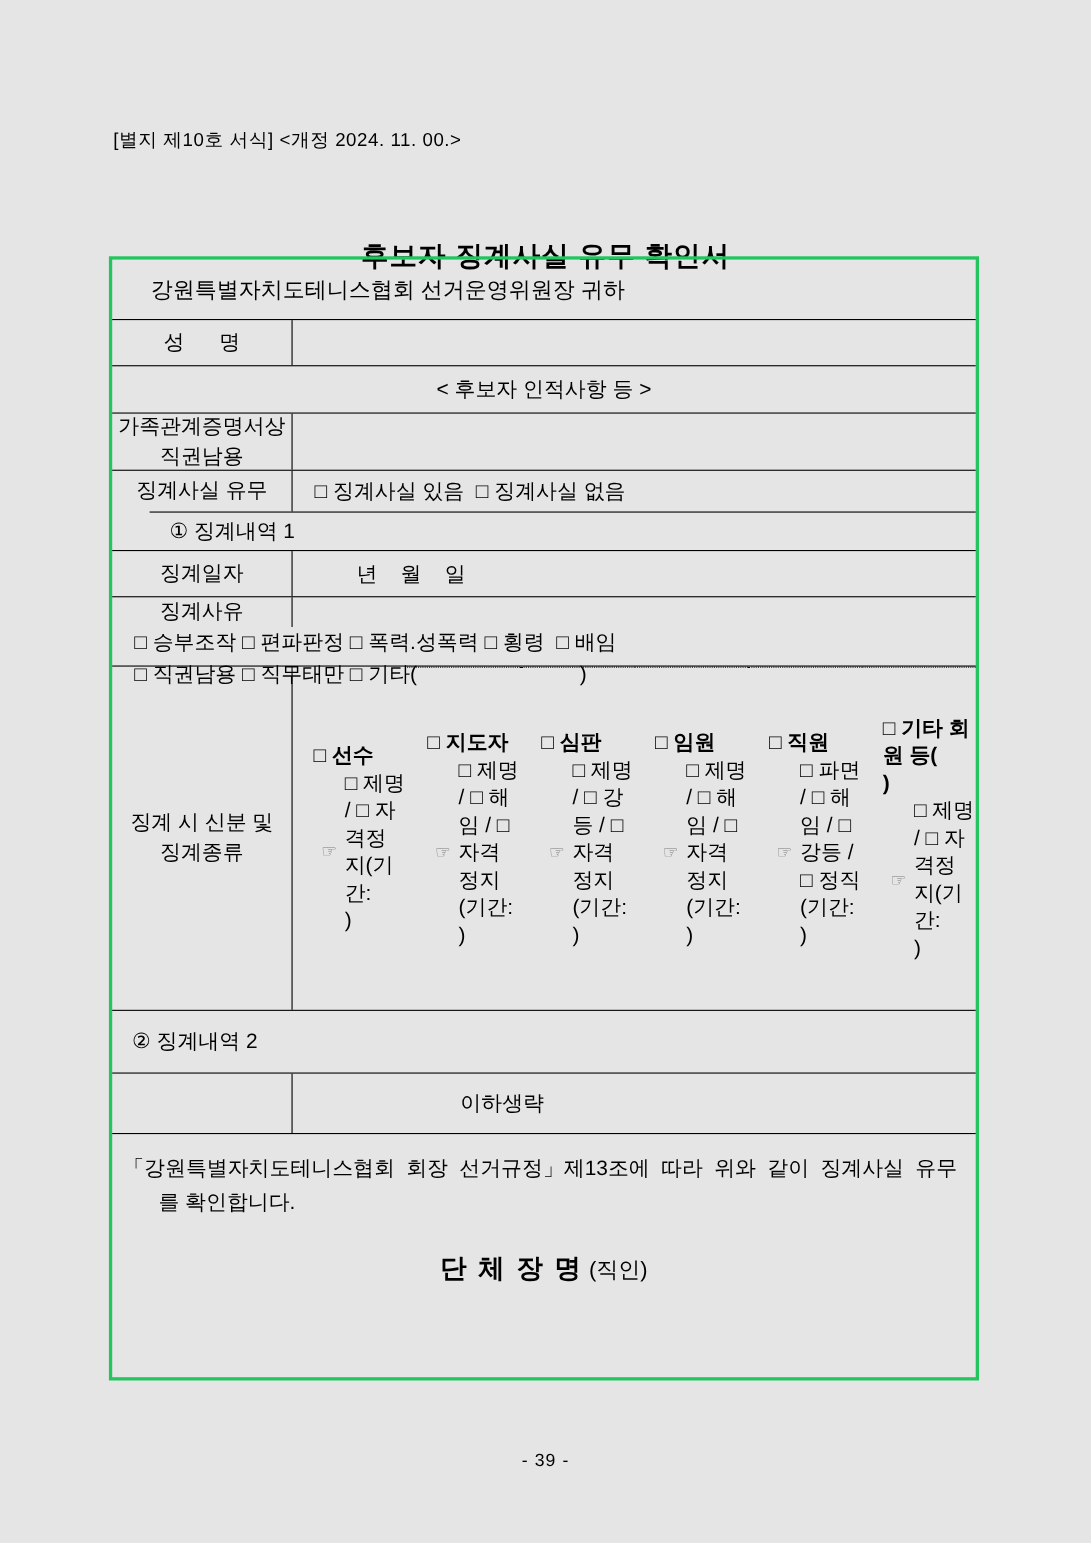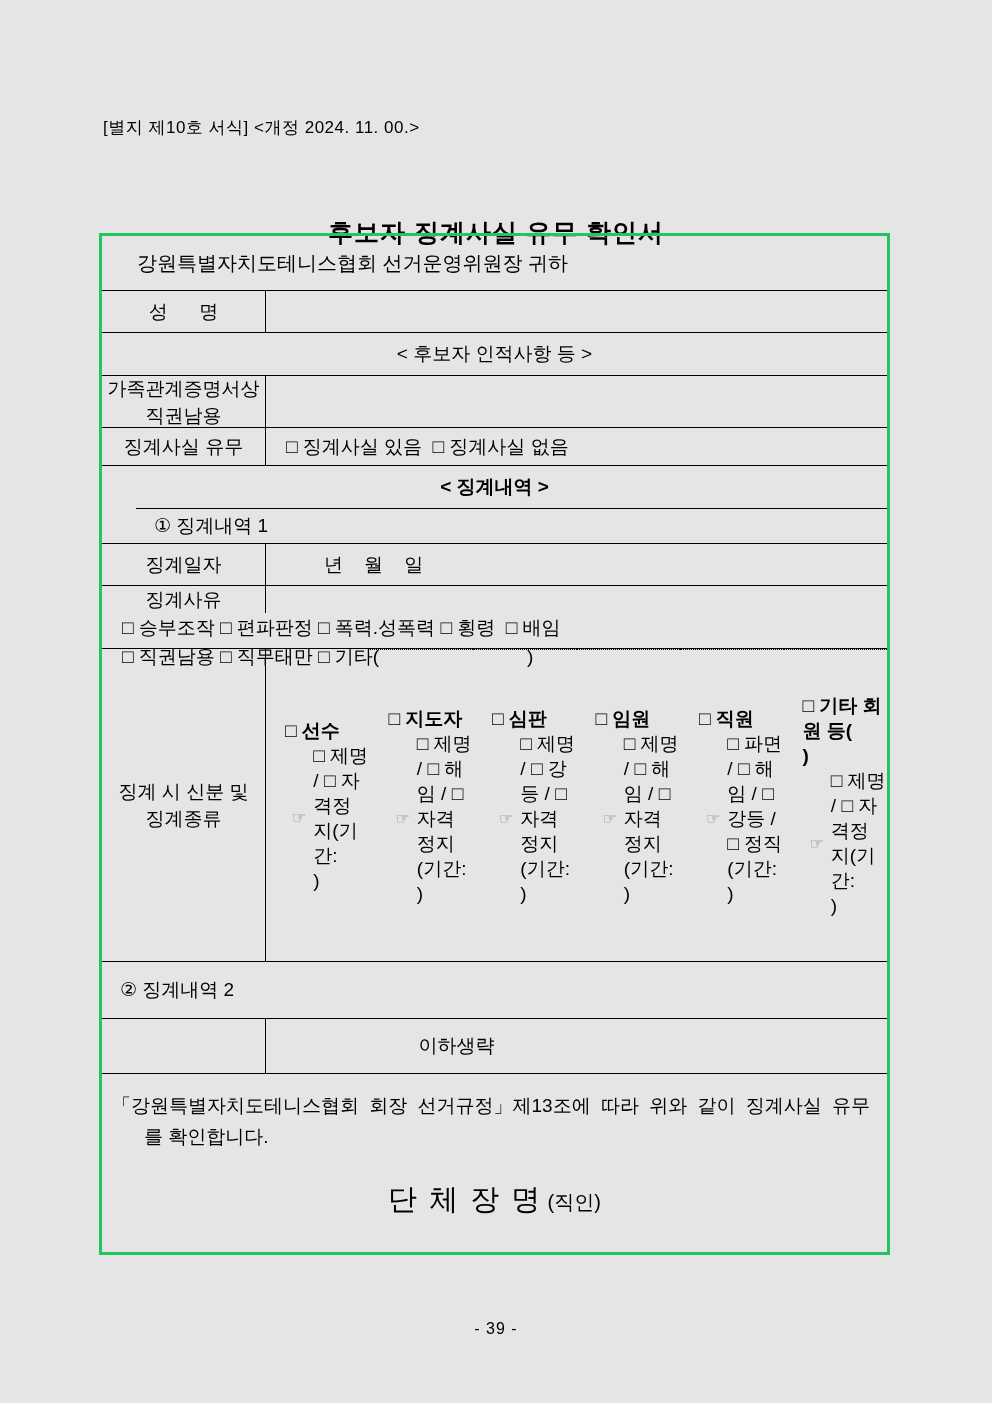--- a/index.html
+++ b/index.html
@@ -49,21 +49,21 @@
   .sub-detail { padding-left:26px; line-height:25px; display:flex; align-items:center; }
   .pointer { color:#7a7a7a; font-size:16px; margin-right:7px; }
 
   .omit-cell { text-align:center; padding-right:240px; }
 
   .statement-cell { display:flex; flex-direction:column; padding-top:16px; }
   .stmt1 { padding-left:10px; padding-right:6px; line-height:31px; word-spacing:5px; }
   .stmt2 { padding-left:42px; line-height:31px; }
   .date-line { text-align:right; padding-right:42px; margin-top:10px; }
   .sig-line { text-align:center; margin-top:28px; }
-  .sig-name { font-size:29px; font-weight:normal; letter-spacing:2px; }
+  .sig-name { font-size:24px; font-weight:bold; letter-spacing:2px; }
   .sig-seal { font-size:20px; }
 
   .page-num { position:absolute; left:0; top:1320px; width:992px; text-align:center;
     font-size:16px; letter-spacing:1px; }
 </style>
 </head>
 <body>
 
 <div class="page">
 
@@ -105,25 +105,20 @@
 
     <div class="row h-fact">
       <div class="c1">
         <span class="pre">징계사실 유무</span>
       </div>
       <div class="c2">
         <span class="opt-line pre">□ 징계사실 있음  □ 징계사실 없음</span>
       </div>
     </div>
 
-    <div class="row h-sec2">
-      <div class="full center">
-        <span class="pre" style="font-weight:bold;">&lt; 징계내역 &gt;</span>
-      </div>
-    </div>
 
     <div class="row h-detail1">
       <div class="full">
         <span class="detail-num pre">① 징계내역 1</span>
       </div>
     </div>
 
     <div class="row h-date">
       <div class="c1">
         <span class="pre">징계일자</span>

